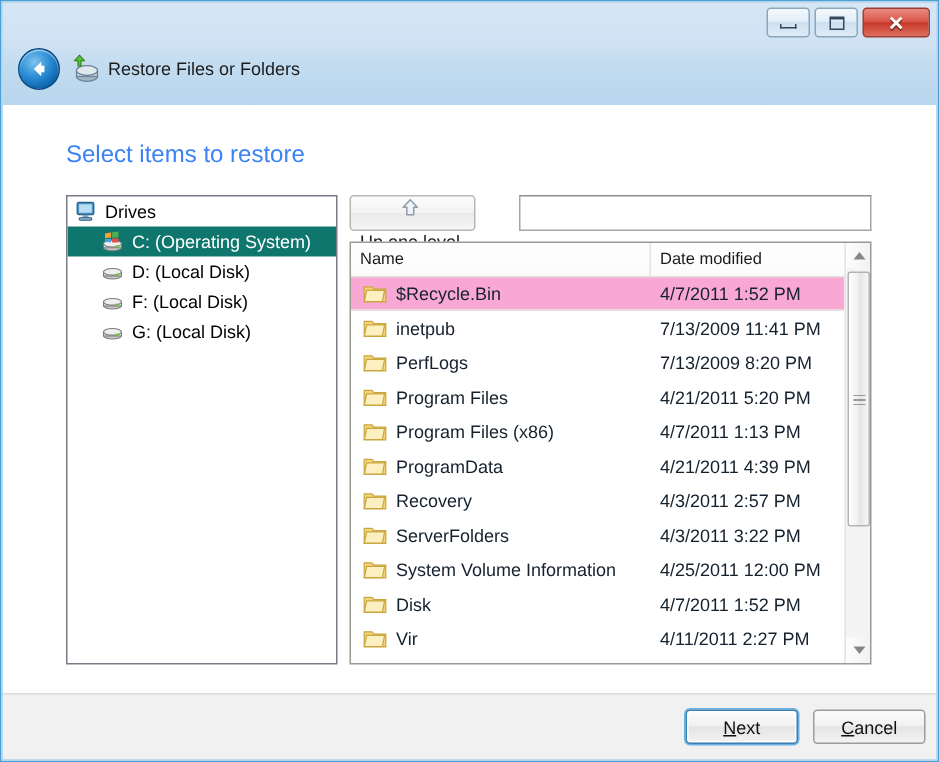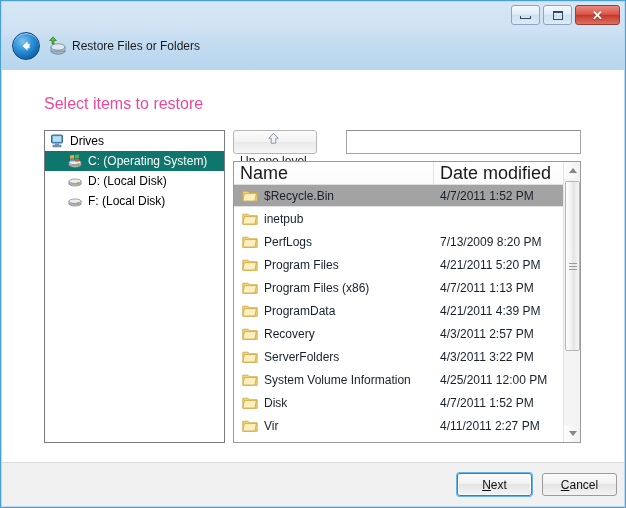--- a/index.html
+++ b/index.html
@@ -130,21 +130,21 @@
     top: 69px;
     width: 622px;
     height: 392px;
     background: #ffffff;
   }
   .page-heading {
     position: absolute;
     left: 42px;
     top: 25px;
     font-size: 16px;
-    color: #ec4899;
+    color: #3b82f6;
     white-space: nowrap;
   }
 
   
   .tree-panel {
     position: absolute;
     left: 42px;
     top: 60px;
     width: 181px;
     height: 313px;
@@ -229,21 +229,21 @@
     background: #ffffff;
     overflow: hidden;
   }
   .col-header {
     position: relative;
     height: 22px;
     border-bottom: 1px solid #d8d8d8;
     background: linear-gradient(to bottom, #ffffff 0%, #fbfbfb 100%);
     display: flex;
     align-items: flex-start;
-    font-size: 18px;
+    font-size: 11px;
     color: #1a1a1a;
   }
   .col-name {
     width: 200px;
     padding-left: 6px;
     box-sizing: border-box;
     border-right: 1px solid #e2e2e2;
     height: 22px;
     line-height: 22px;
   }
@@ -265,21 +265,21 @@
   }
   .file-row {
     height: 23px;
     display: flex;
     align-items: center;
     font-size: 12px;
     color: #16212e;
     box-sizing: border-box;
   }
   .file-row.selected {
-    background: #a3a3a3;
+    background: #f9a8d4;
     border-top: 1px solid #e0e0e0;
     border-bottom: 1px solid #e0e0e0;
   }
   .fr-name {
     width: 200px;
     display: flex;
     align-items: center;
     padding-left: 8px;
     box-sizing: border-box;
     white-space: nowrap;
@@ -467,20 +467,31 @@
           <svg width="16" height="16" viewBox="0 0 16 16">
             <ellipse cx="8" cy="10.8" rx="6" ry="2.2" fill="#c9c9c9" stroke="#7c7c7c" stroke-width="0.7"></ellipse>
             <rect x="2" y="8.2" width="12" height="2.8" fill="#dcdcdc" stroke="#7c7c7c" stroke-width="0.7"></rect>
             <ellipse cx="8" cy="8.2" rx="6" ry="2.2" fill="#efefef" stroke="#7c7c7c" stroke-width="0.7"></ellipse>
             <rect x="10" y="9.4" width="2.4" height="1.2" fill="#67c23a"></rect>
           </svg>
         </span>
         <span>F: (Local Disk)</span>
       </div>
 
+      <div class="tree-row child">
+        <span class="tree-icon">
+          <svg width="16" height="16" viewBox="0 0 16 16">
+            <ellipse cx="8" cy="10.8" rx="6" ry="2.2" fill="#c9c9c9" stroke="#7c7c7c" stroke-width="0.7"></ellipse>
+            <rect x="2" y="8.2" width="12" height="2.8" fill="#dcdcdc" stroke="#7c7c7c" stroke-width="0.7"></rect>
+            <ellipse cx="8" cy="8.2" rx="6" ry="2.2" fill="#efefef" stroke="#7c7c7c" stroke-width="0.7"></ellipse>
+            <rect x="10" y="9.4" width="2.4" height="1.2" fill="#67c23a"></rect>
+          </svg>
+        </span>
+        <span>G: (Local Disk)</span>
+      </div>
     </div>
 
     <div class="right-pane">
 
       <div class="toolbar">
         <div class="up-btn">
           <span>
             <svg width="15" height="15" viewBox="0 0 15 15">
               <path d="M7.5 2.2 L12.2 7.2 L9.8 7.2 L9.8 12.2 L5.2 12.2 L5.2 7.2 L2.8 7.2 Z" fill="#eef3f7" stroke="#8d9aa6" stroke-width="1" stroke-linejoin="round"></path>
             </svg>
@@ -516,20 +527,21 @@
           <div class="file-row">
             <div class="fr-name">
               <span class="folder-icon">
                 <svg width="16" height="14" viewBox="0 0 16 14">
                   <path d="M0.8 2.2 h5.2 l1.3 1.5 h7.9 v8.6 h-14.4 z" fill="#f4d37a" stroke="#c9a63f" stroke-width="0.8"></path>
                   <path d="M2.4 4.6 h12 l-1.5 7.4 h-12 z" fill="#fdf0c0" stroke="#c9a63f" stroke-width="0.8"></path>
                 </svg>
               </span>
               <span>inetpub</span>
             </div>
+            <div class="fr-date">7/13/2009 11:41 PM</div>
           </div>
 
           <div class="file-row">
             <div class="fr-name">
               <span class="folder-icon">
                 <svg width="16" height="14" viewBox="0 0 16 14">
                   <path d="M0.8 2.2 h5.2 l1.3 1.5 h7.9 v8.6 h-14.4 z" fill="#f4d37a" stroke="#c9a63f" stroke-width="0.8"></path>
                   <path d="M2.4 4.6 h12 l-1.5 7.4 h-12 z" fill="#fdf0c0" stroke="#c9a63f" stroke-width="0.8"></path>
                 </svg>
               </span>

